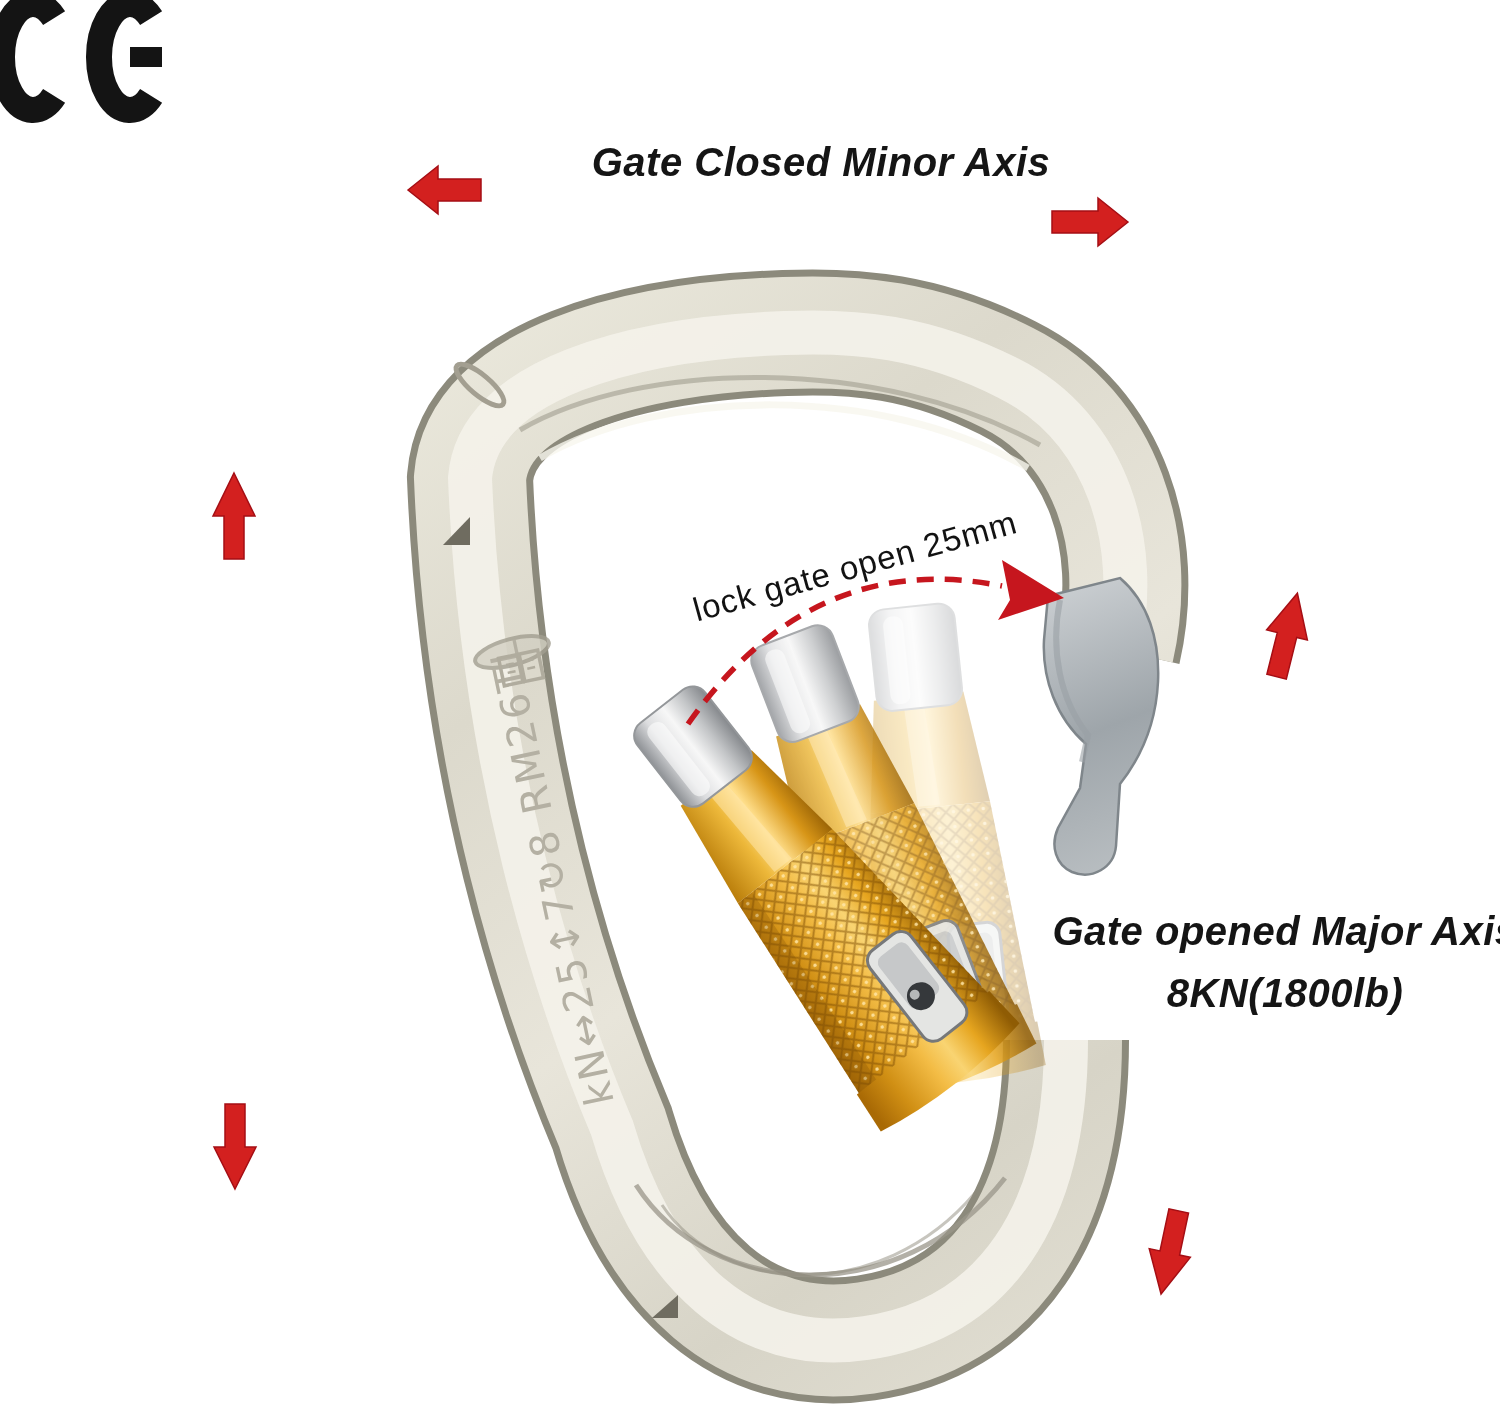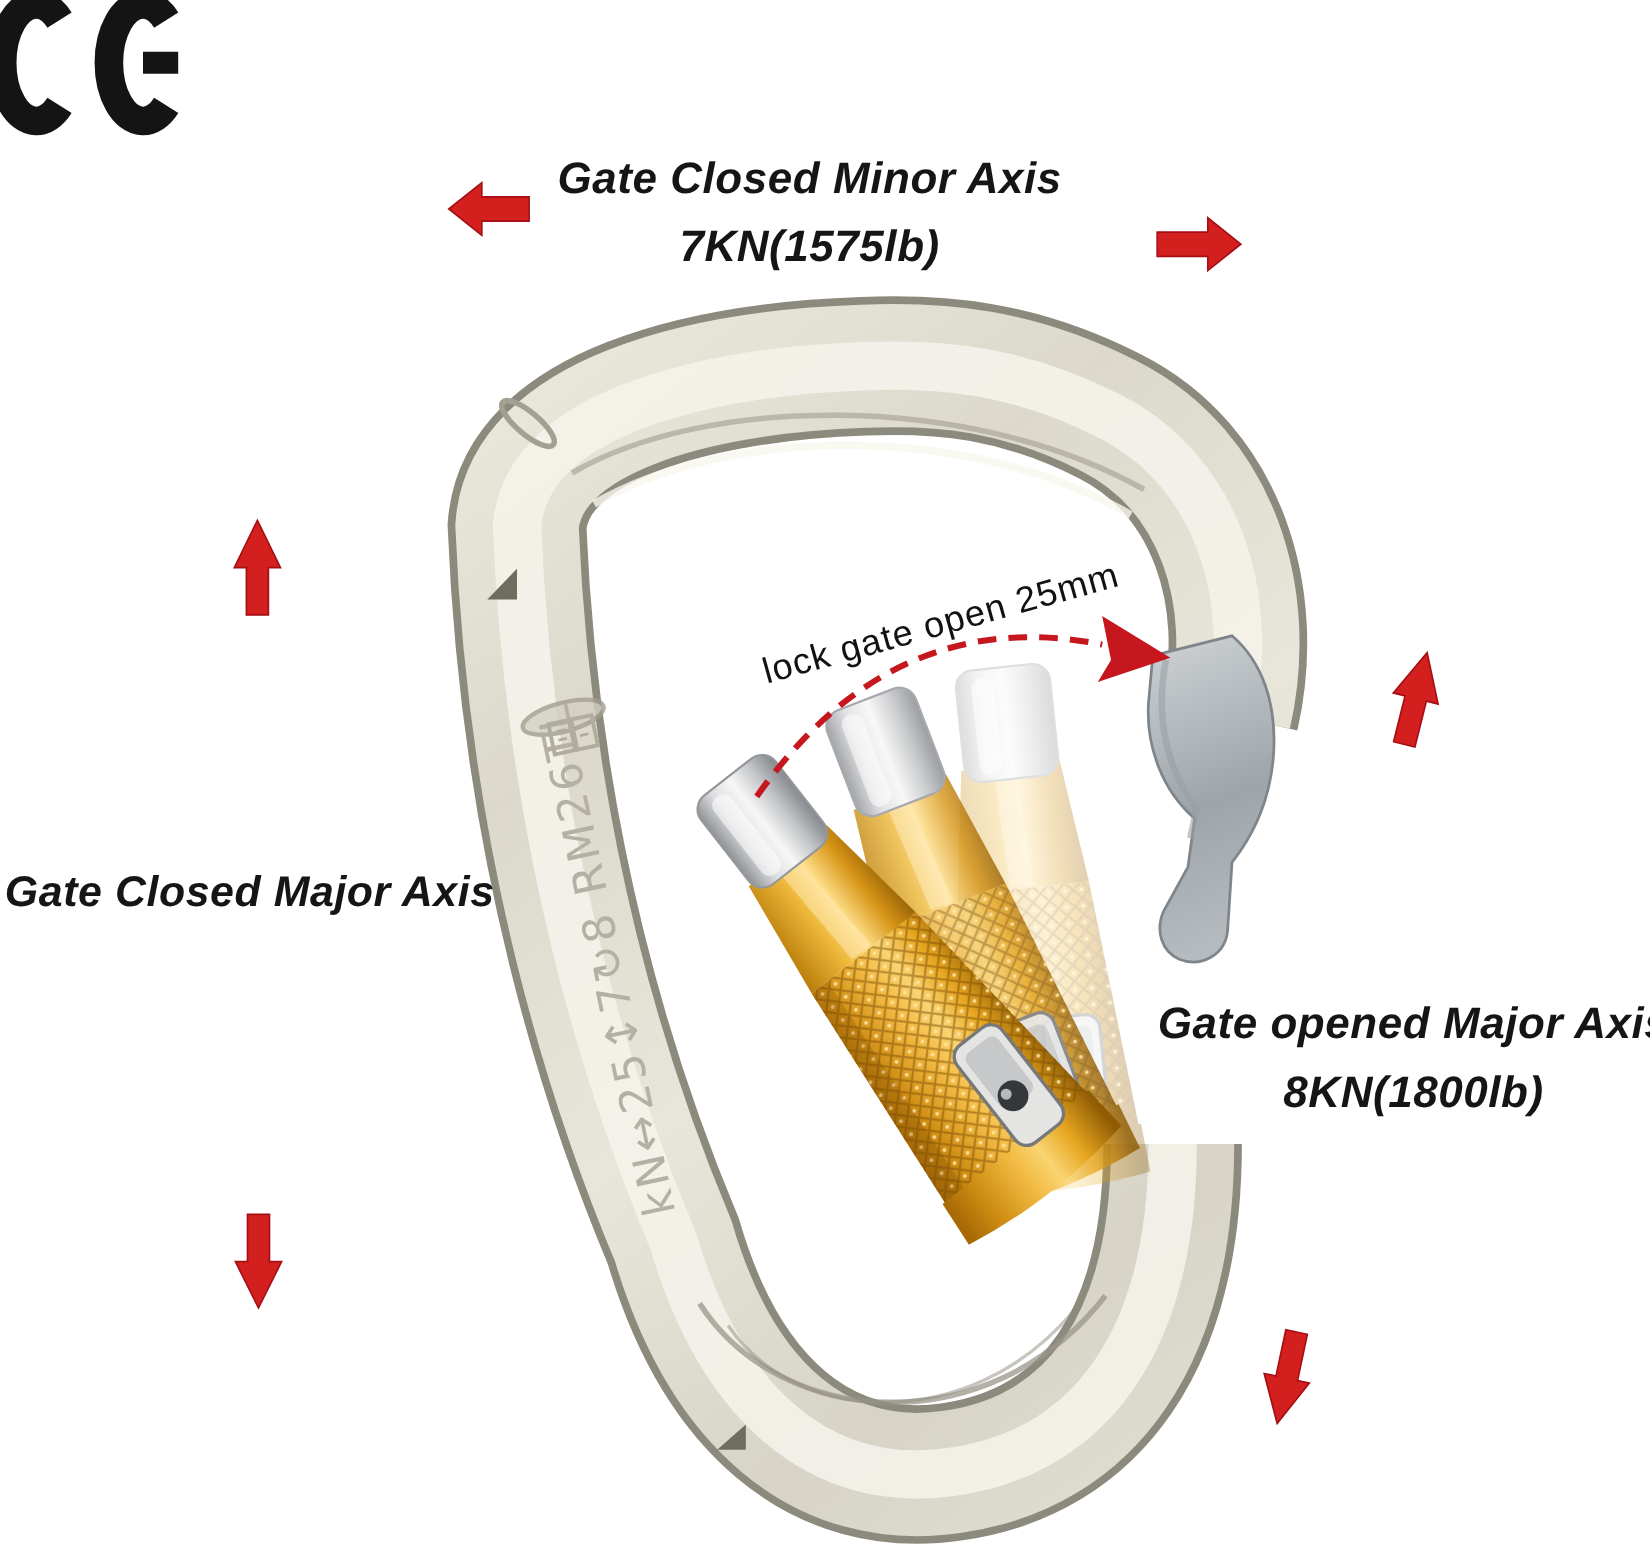--- a/index.html
+++ b/index.html
@@ -131,27 +131,25 @@
   <g fill="#d3201f" stroke="#a50e14" stroke-width="1.5">
     <polygon transform="translate(408,190)" points="0,0 30,-24 30,-11 73,-11 73,11 30,11 30,24"></polygon>
     <polygon transform="translate(1128,222)" points="0,0 -30,-24 -30,-11 -76,-11 -76,11 -30,11 -30,24"></polygon>
     <polygon transform="translate(234,516)" points="0,-43 21,0 10,0 10,43 -10,43 -10,0 -21,0"></polygon>
     <polygon transform="translate(235,1146)" points="0,43 21,1 10,1 10,-42 -10,-42 -10,1 -21,1"></polygon>
     <polygon transform="translate(1287,635) rotate(14)" points="0,-43 21,0 10,0 10,43 -10,43 -10,0 -21,0"></polygon>
     <polygon transform="translate(1170,1252) rotate(12)" points="0,43 21,1 10,1 10,-42 -10,-42 -10,1 -21,1"></polygon>
   </g>
 </svg>
 
-<div class="axis-label" id="top-label" style="left:736px;top:131px;">
+<div class="axis-label" id="top-label" style="left:821px;top:131px;">
   <span class="l1">Gate Closed Minor Axis</span>
-  <span class="l2">7KN(1575lb)</span>
 </div>
 
 <div class="axis-label" id="left-label" style="left:227px;top:782px;">
-  <span class="l1">Gate Closed Major Axis</span>
 </div>
 
 <div class="axis-label" id="right-label" style="left:1285px;top:900px;">
   <span class="l1">Gate opened Major Axis</span>
   <span class="l2">8KN(1800lb)</span>
 </div>
 
 <div id="gate-annotation">lock gate open 25mm</div>
 
 </div>

